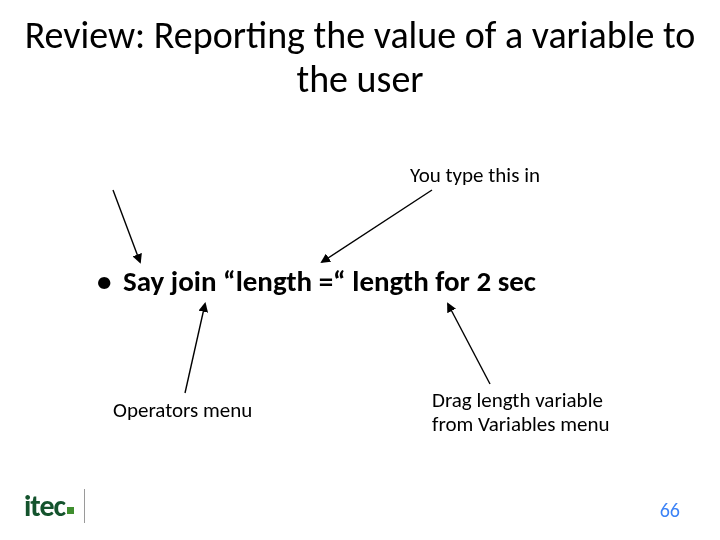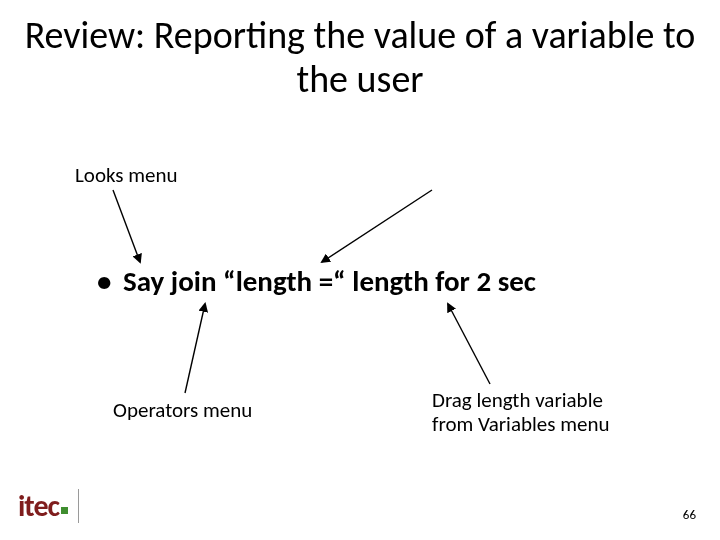--- a/index.html
+++ b/index.html
@@ -43,38 +43,39 @@
     font-size: 29px;
     line-height: 1.1;
     font-weight: bold;
   }
   .bullet-dot {
     display: inline-block;
     width: 26px;
   }
   .page-num {
     position: absolute;
-    right: 24px;
+    right: 40px;
     bottom: 18px;
-    font-size: 13px;
-    color: #000000;
+    font-size: 20px;
+    color: #3b82f6;
   }
   .logo {
     position: absolute;
     left: 18px;
     bottom: 17px;
     display: flex;
     align-items: center;
   }
   .logo-mark {
     font-weight: 800;
     font-size: 30px;
     letter-spacing: -1px;
-    color: #7f1d1d;
+    color: #14532d;
     line-height: 1;
+    margin-left: 6px;
   }
   .logo-mark .dot {
     display: inline-block;
     width: 7px;
     height: 7px;
     background: #3f8e2f;
     margin-left: 2px;
     vertical-align: 2px;
   }
   .logo-sep {
@@ -97,22 +98,22 @@
     pointer-events: none;
   }
 </style>
 </head>
 <body>
 
 <div class="slide">
 
   <div class="title">Review: Reporting the value of a variable to the user</div>
 
-  <div class="label" style="left:75px; top:163px;">Looks menu</div>
 
+  <div class="label" style="left:410px; top:163px;">You type this in</div>
 
   <div class="bullet-line">
     <span class="bullet-dot">•</span><span>Say join “length =“ length for 2 sec</span>
   </div>
 
   <div class="label small" style="left:432px; top:388px; width:210px;">Drag length variable from Variables menu</div>
 
   <div class="label small" style="left:113px; top:398px;">Operators menu</div>
 
   <svg class="arrows" viewBox="0 0 720 540">

